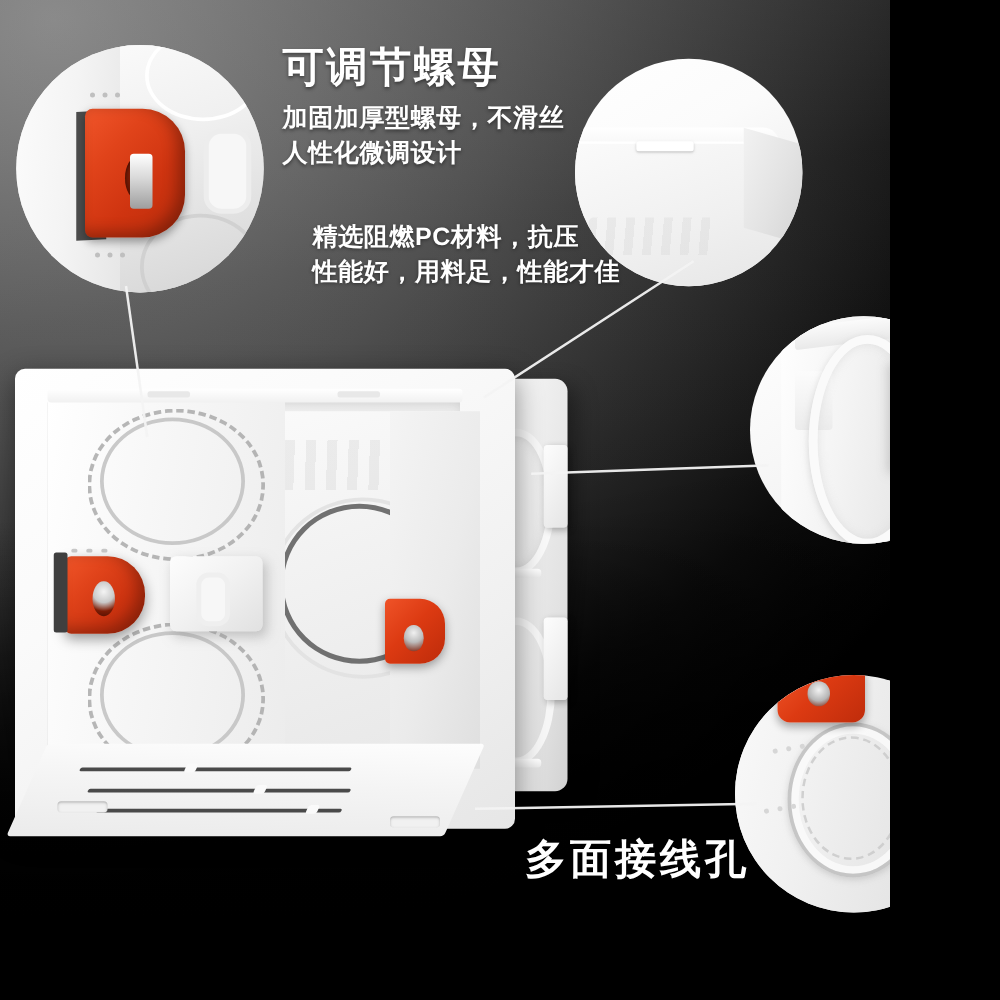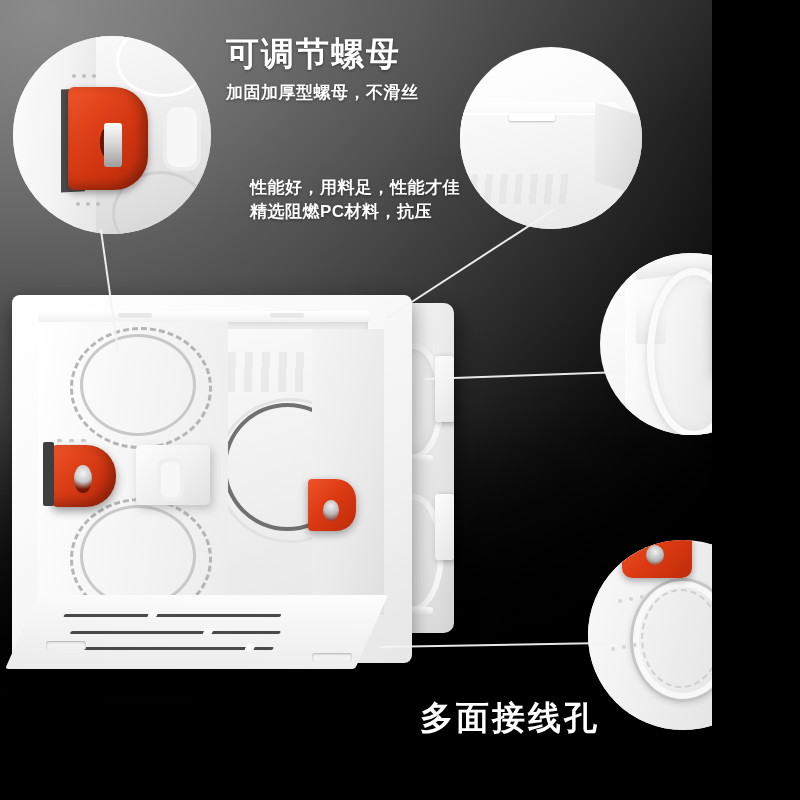--- a/index.html
+++ b/index.html
@@ -16,27 +16,27 @@
   .bg2{position:absolute;inset:0;
       background:linear-gradient(168deg, rgba(140,140,140,.30) 0%, rgba(90,90,90,.10) 28%, rgba(0,0,0,0) 52%, rgba(0,0,0,.55) 78%, rgba(0,0,0,.92) 100%);
   }
   .bg3{position:absolute;inset:0;
       background:linear-gradient(to bottom, rgba(0,0,0,0) 52%, rgba(0,0,0,.55) 72%, #000 92%);
   }
 
   
   .txt{position:absolute;color:#fff;text-shadow:0 1px 3px rgba(0,0,0,.45);}
   .txt .h{font-size:33px;font-weight:700;letter-spacing:2px;line-height:1.12;white-space:nowrap;}
-  .txt .p{font-size:17px;font-weight:600;line-height:1.42;letter-spacing:.5px;margin-top:8px;}
+  .txt .p{font-size:20px;font-weight:600;line-height:1.42;letter-spacing:.5px;margin-top:8px;}
   .txt .p div{white-space:nowrap;}
 
   #t1{left:226px;top:36px;}
   #t2{left:250px;top:168px;}
   #t3{left:501px;top:440px;}
-  #t4{left:420px;top:700px;}
+  #t4{left:420px;top:669px;}
   #t3 .h,#t4 .h{letter-spacing:3px;}
 
   
   .lead{position:absolute;background:#f3f3f3;transform-origin:0 50%;height:1.6px;opacity:.95;}
 
   
   .circ{position:absolute;border-radius:50%;overflow:hidden;background:#e9e9e9;}
 
   
   #c1{left:13px;top:36px;width:198px;height:198px;
@@ -326,27 +326,28 @@
 
   <div class="lead" style="left:101px;top:228px;width:122px;transform:rotate(82deg);"></div>
   <div class="lead" style="left:387px;top:317px;width:200px;transform:rotate(-33deg);"></div>
   <div class="lead" style="left:425px;top:378px;width:190px;transform:rotate(-2deg);"></div>
   <div class="lead" style="left:380px;top:646px;width:225px;transform:rotate(-1deg);"></div>
 
   <div class="txt" id="t1">
     <div class="h">可调节螺母</div>
     <div class="p">
       <div>加固加厚型螺母，不滑丝</div>
+      <div>人性化微调设计</div>
     </div>
   </div>
 
   <div class="txt" id="t2">
     <div class="p">
+      <div>精选阻燃PC材料，抗压</div>
       <div>性能好，用料足，性能才佳</div>
-      <div>精选阻燃PC材料，抗压</div>
     </div>
   </div>
 
 
   <div class="txt" id="t4">
     <div class="h">多面接线孔</div>
     <div class="p">
     </div>
   </div>
 

